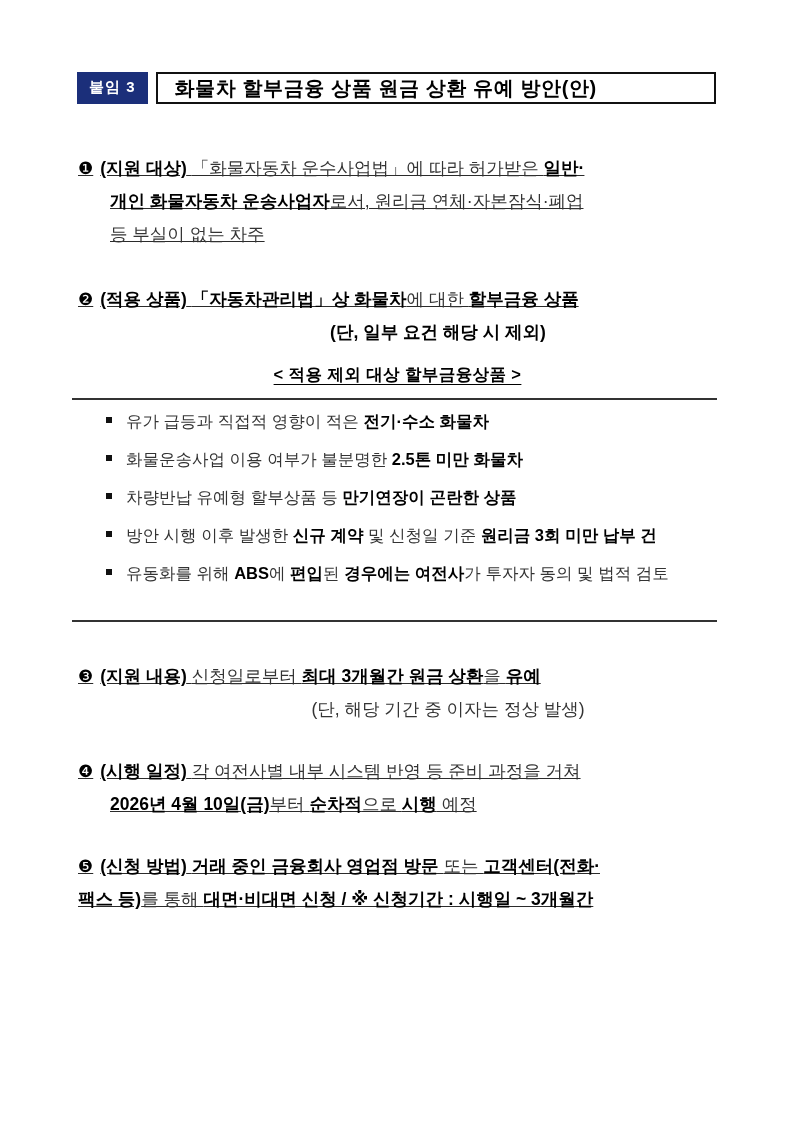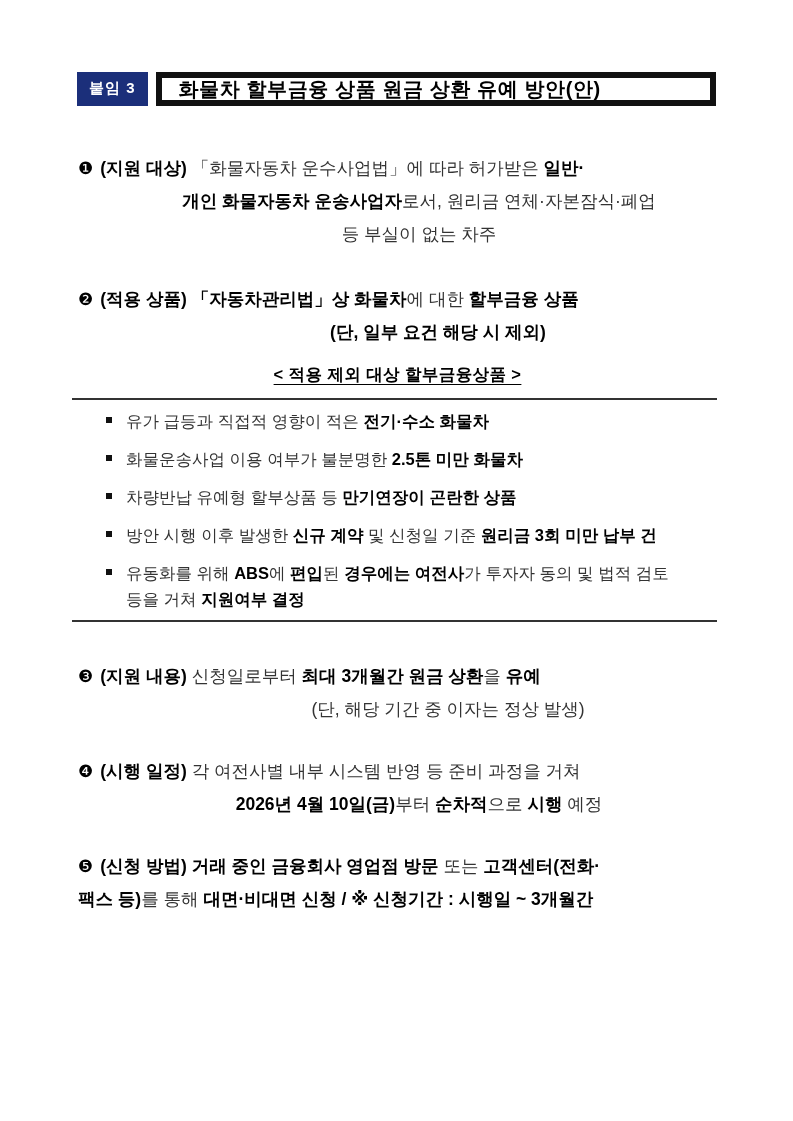--- a/index.html
+++ b/index.html
@@ -41,21 +41,21 @@
     letter-spacing: 1px;
     padding: 7px 12px 8px 12px;
     white-space: nowrap;
     line-height: 1.1;
     display: flex;
     align-items: center;
     justify-content: center;
   }
   .title-box {
     flex: 1;
-    border: 6px solid #22c55e;
+    border: 2px solid #22c55e;
     display: flex;
     align-items: center;
     padding-left: 17px;
     background: #ffffff;
   }
   .title-text {
     font-size: 20px;
     font-weight: bold;
     letter-spacing: 0.6px;
     color: #000000;
@@ -73,24 +73,24 @@
   .clause {
     position: absolute;
     width: 650px;
     left: 78px;
   }
   .clause .line {
     font-size: 17.5px;
     line-height: 33px;
     color: #2b2b2b;
     white-space: nowrap;
+    text-decoration: underline;
   }
   .clause .line.indent {
     padding-left: 32px;
-    text-align: center;
   }
   .num {
     font-size: 17px;
     color: #000;
     padding-right: 7px;
   }
   b.k {
     font-weight: bold;
     color: #000000;
   }
@@ -215,21 +215,20 @@
         <span class="sq"></span>
         <span class="thin">차량반납 유예형 할부상품 등 </span><b class="k">만기연장이 곤란한 상품</b>
       </li>
       <li>
         <span class="sq"></span>
         <span class="thin">방안 시행 이후 발생한 </span><b class="k">신규 계약</b><span class="thin"> 및 신청일 기준 </span><b class="k">원리금 3회 미만 납부 건</b>
       </li>
       <li>
         <span class="sq"></span>
         <span class="wrap2"><span class="thin">유동화를 위해 </span><b class="k">ABS</b><span class="thin">에 </span><b class="k">편입</b><span class="thin">된 </span><b class="k">경우에는</b><span class="thin"> </span><b class="k">여전사</b><span class="thin">가 투자자 동의 및 법적 검토</span></span>
-        <span class="wrap2"><span class="thin">등을 거쳐 </span><b class="k">지원여부 결정</b></span>
       </li>
     </ul>
 
     <div class="clause" style="top:660px;">
       <div class="line">
         <span class="num">❸</span><b class="k">(지원 내용)</b>&nbsp;<span class="thin">신청일로부터 </span><b class="k">최대 3개월간 원금 상환</b><span class="thin">을 </span><b class="k">유예</b>
       </div>
       <div class="center-line" style="padding-left:90px;">
         <span class="thin">(단, 해당 기간 중 이자는 정상 발생)</span>
       </div>

